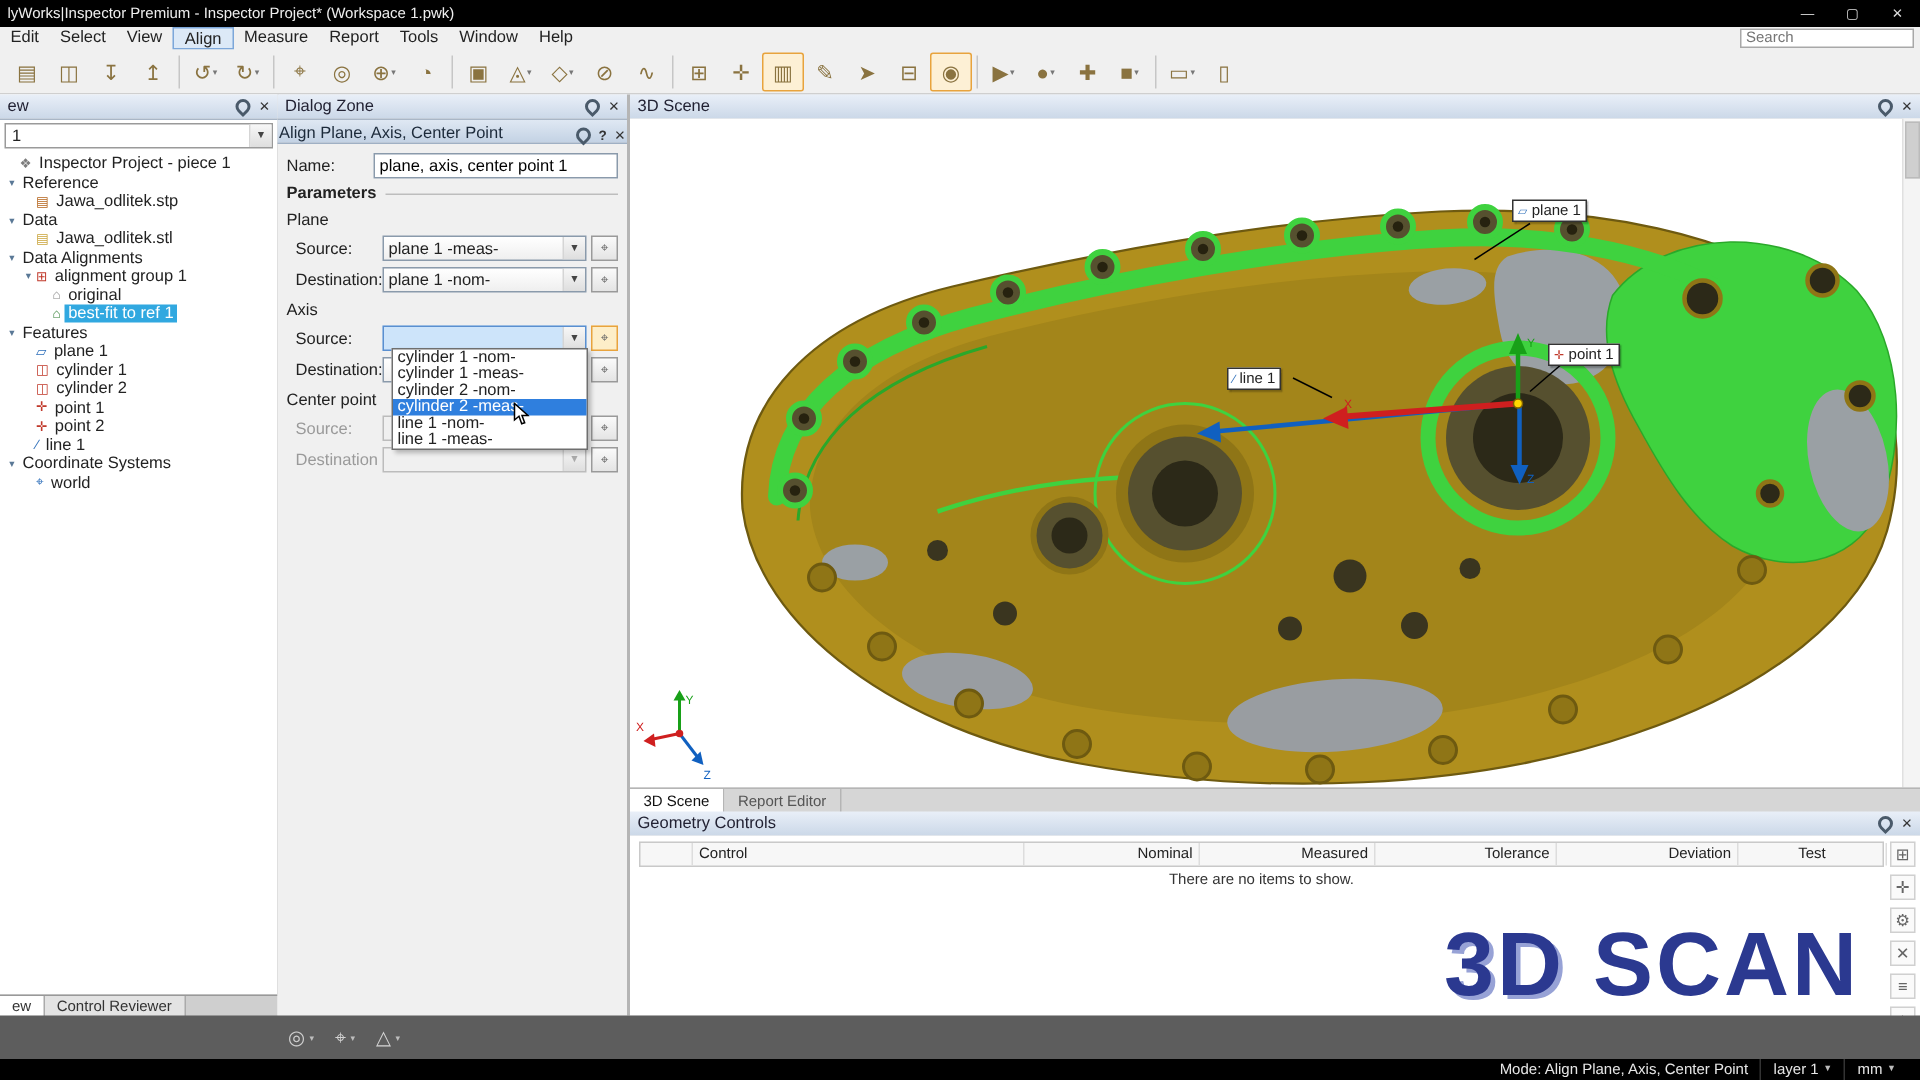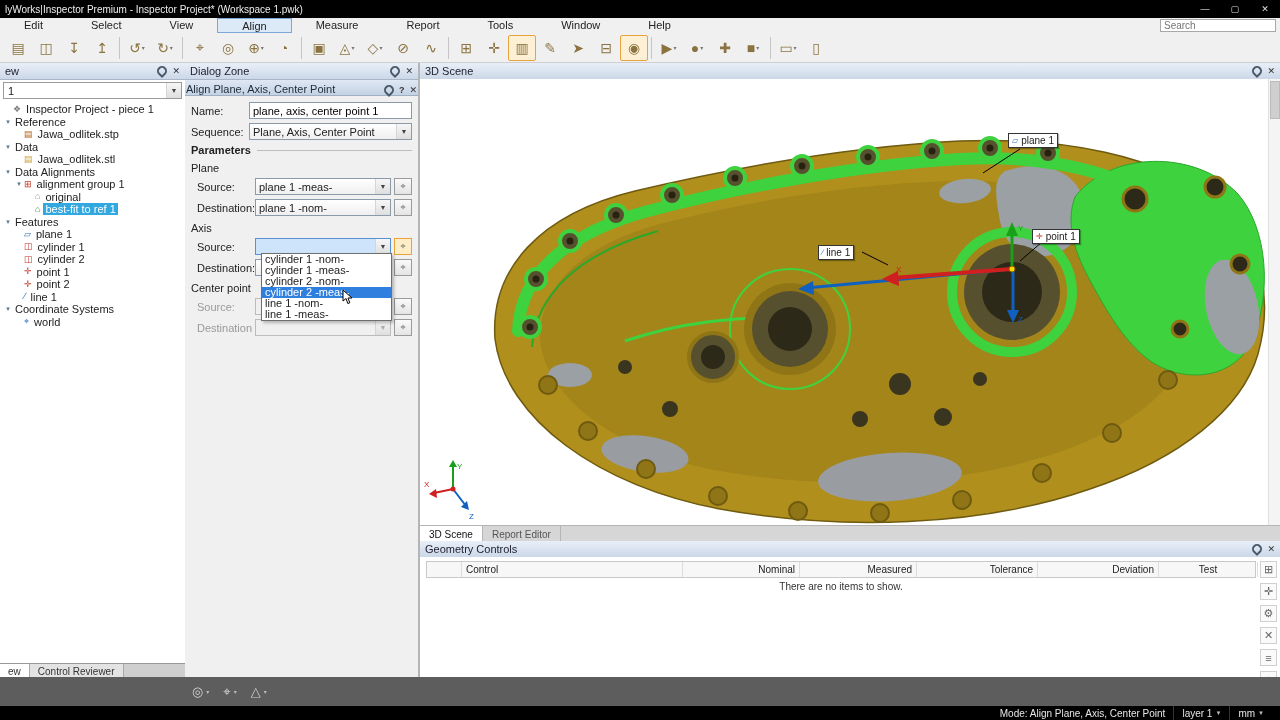--- a/index.html
+++ b/index.html
@@ -7,21 +7,21 @@
        font-family:"Liberation Sans",sans-serif;font-size:11px;color:#222;background:#f0f0f0;}
 
   
   .titlebar{position:absolute;top:0;left:0;right:0;height:18px;background:#000;color:#eee;
             display:flex;align-items:center;padding-left:5px;font-size:10px;}
   .win-controls{margin-left:auto;display:flex;height:100%;}
   .win-btn{width:30px;height:100%;display:flex;align-items:center;justify-content:center;font-size:9px;color:#ddd;}
 
   
   .menubar{position:absolute;top:18px;left:0;right:0;height:15px;background:#f0f0f0;display:flex;align-items:center;}
-  .menu-item{padding:0 24px;height:13px;display:flex;align-items:center;}
+  .menu-item{padding:0 7px;height:13px;display:flex;align-items:center;}
   .menu-item.active{border:1px solid #7da7d9;background:#dce9f7;}
   .searchbox{position:absolute;top:1px;right:4px;width:108px;height:11px;background:#fff;border:1px solid #a8a8a8;
              display:flex;align-items:center;padding:0 3px;}
   .searchbox input{border:0;outline:0;flex:1;font:10px "Liberation Sans",sans-serif;color:#555;padding:0;background:transparent;}
 
   
   .toolbar{position:absolute;top:33px;left:0;right:0;height:29px;background:#f0f0f0;border-bottom:1px solid #cfcfcf;
            display:flex;align-items:center;padding-left:4px;}
   .tool-icon{min-width:24px;height:24px;border:1px solid transparent;border-radius:2px;display:flex;align-items:center;
              justify-content:center;font-size:14px;color:#8a7340;padding:0 1px;}
@@ -319,27 +319,20 @@
       <span class="pin-shape"></span>
       <span class="mini-q">?</span>
       <span class="mini-x">✕</span>
     </span>
   </div>
   <div class="dialog-body">
     <div class="field-row">
       <span class="field-label">Name:</span>
       <input class="textinput" value="plane, axis, center point 1" style="">
     </div>
-    <div class="field-row">
-      <span class="field-label">Sequence:</span>
-      <div class="combo">
-        <span>Plane, Axis, Center Point</span>
-        <span class="combo-arrow">▼</span>
-      </div>
-    </div>
 
     <div class="params-head">
       <span>Parameters</span>
     </div>
 
     <div class="grp">
       <div class="grp-label">Plane</div>
       <div class="field-row">
         <span class="field-label">Source:</span>
         <div class="combo">
@@ -583,20 +576,23 @@
   <div class="geo-empty">There are no items to show.</div>
   <div class="geo-side">
       <div class="side-icon">⊞</div>
       <div class="side-icon">✛</div>
       <div class="side-icon">⚙</div>
       <div class="side-icon">✕</div>
       <div class="side-icon">≡</div>
       <div class="side-icon">⌖</div>
       <div class="side-icon">▽</div>
     </div>
+  <div class="watermark">
+    <span class="wm3d">3D</span> <span>SCAN</span>
+  </div>
 </div>
 
 <div class="bottom-strip">
     <div class="strip-icon">◎<span class="strip-caret">▾</span></div>
     <div class="strip-icon">⌖<span class="strip-caret">▾</span></div>
     <div class="strip-icon">△<span class="strip-caret">▾</span></div>
   </div>
 
 <div class="statusbar">
   <span class="status-item" style="border-left:0">Mode: Align Plane, Axis, Center Point</span>

